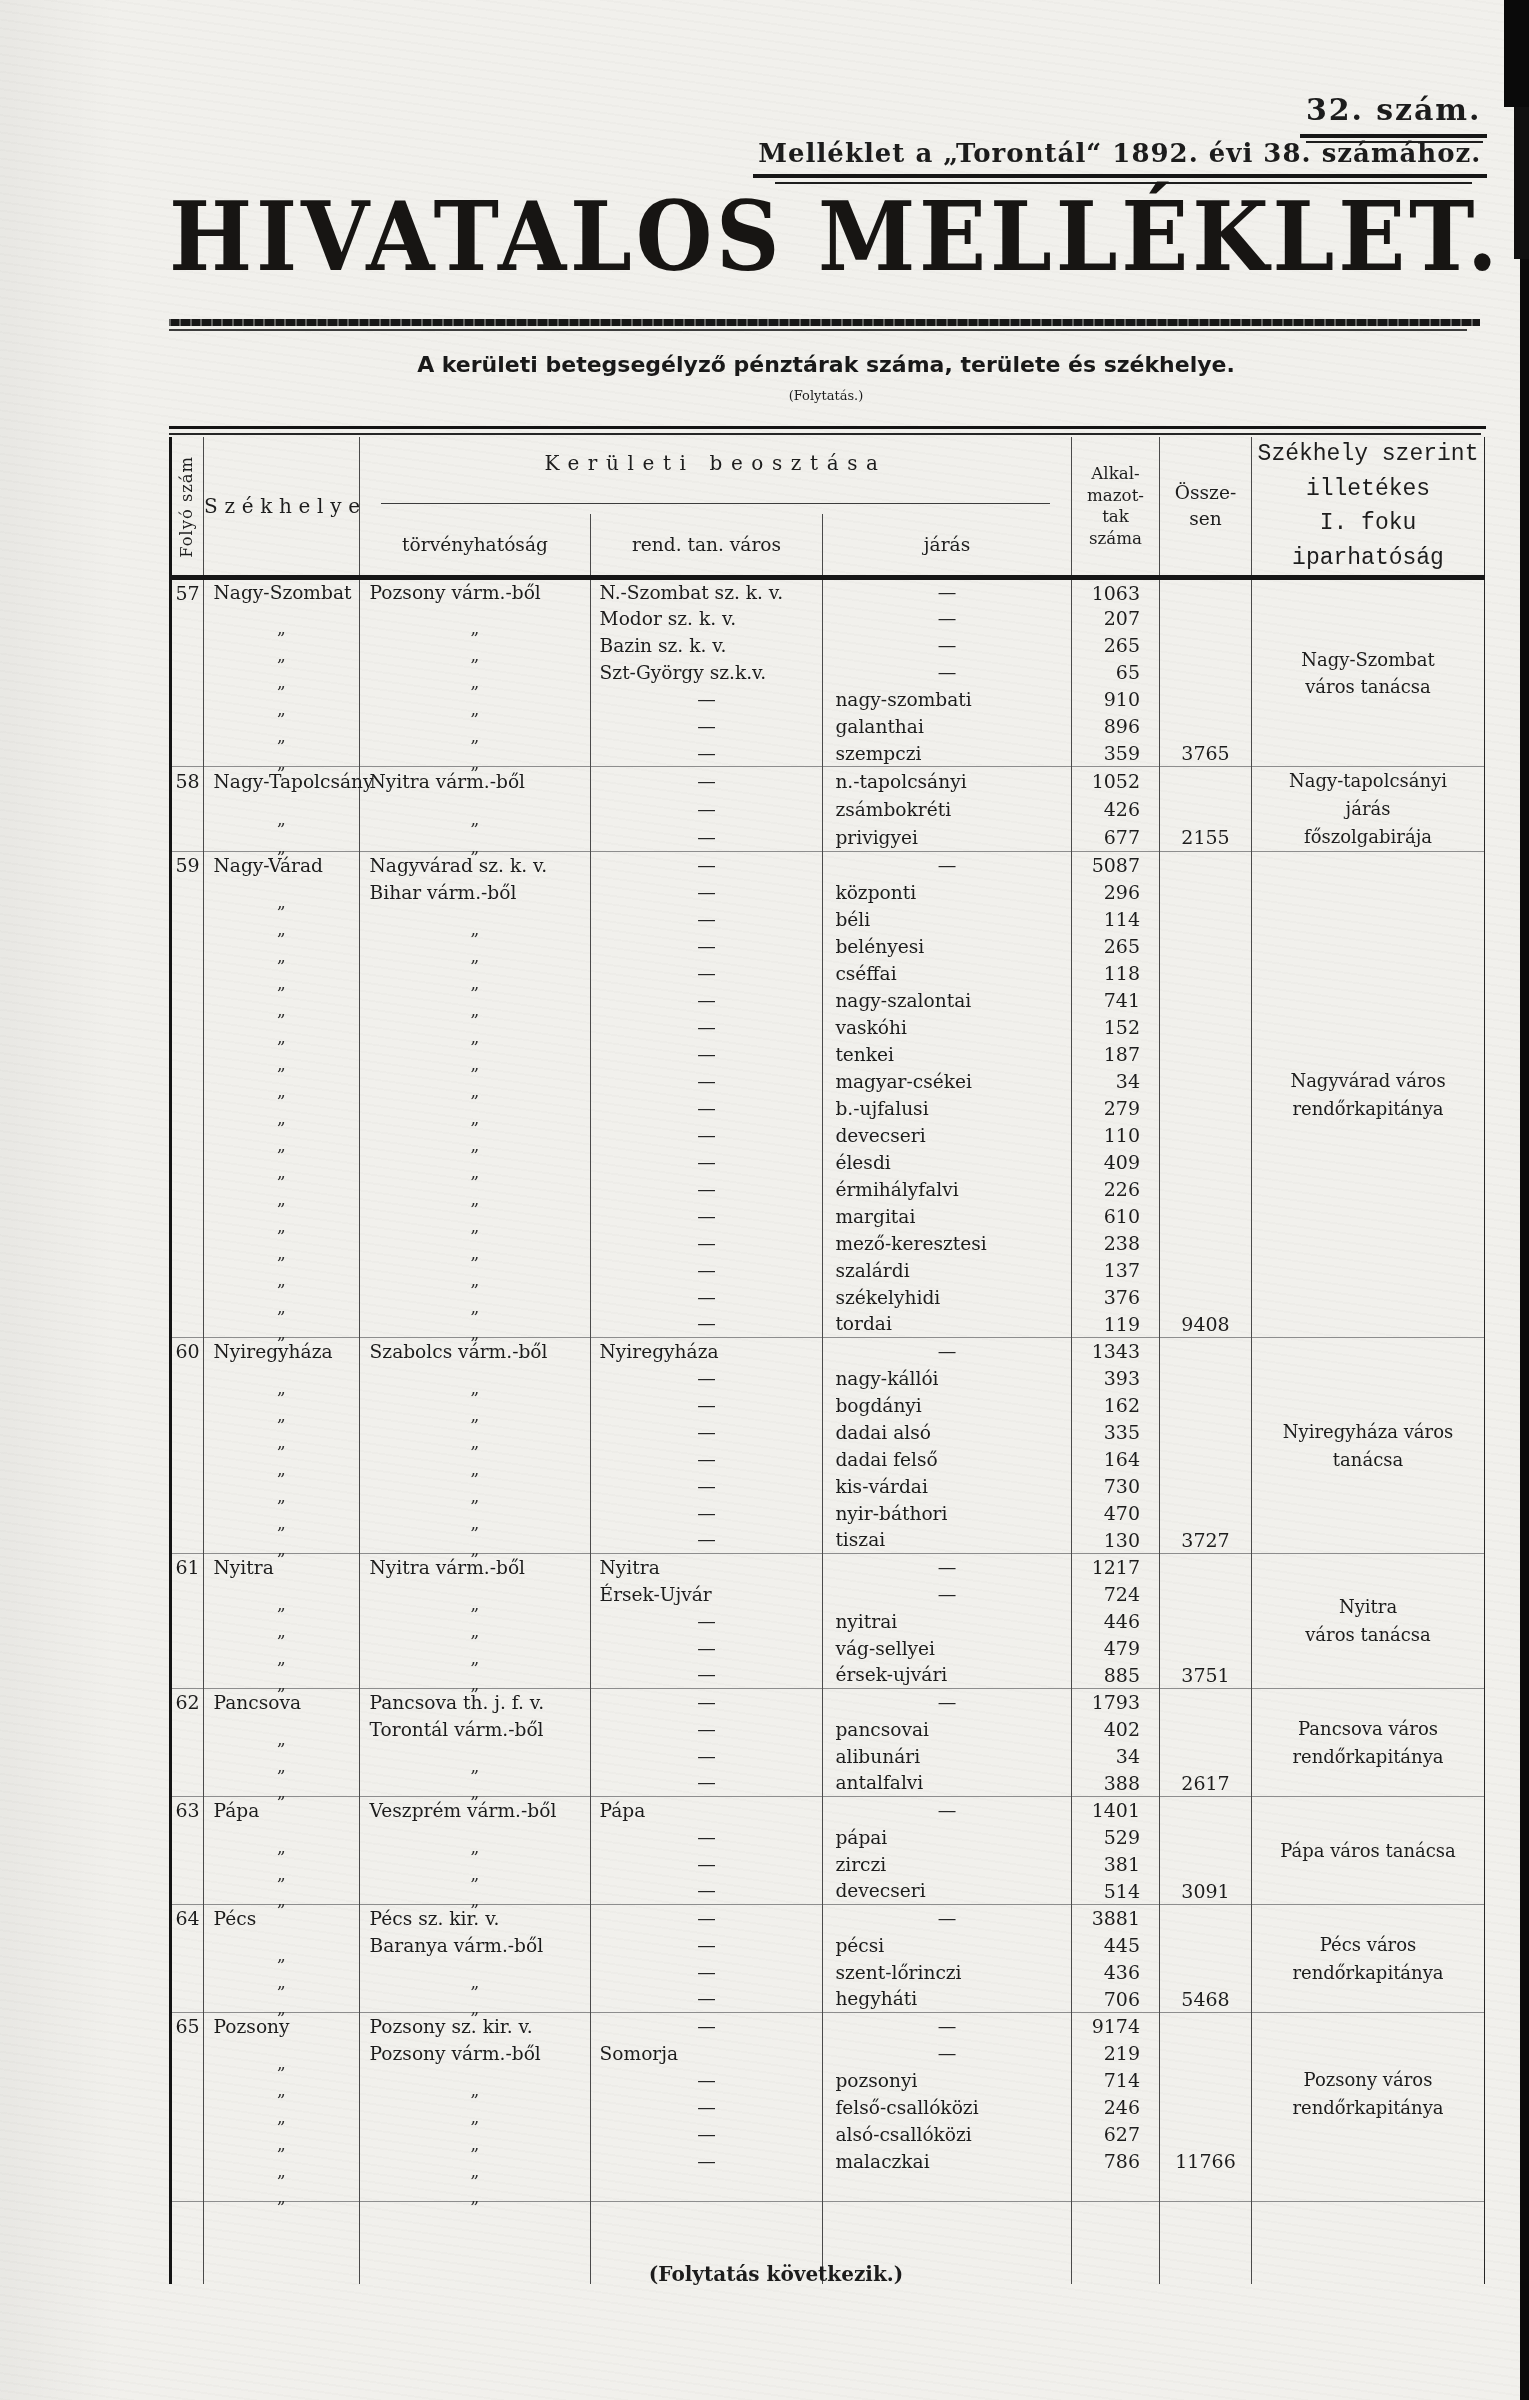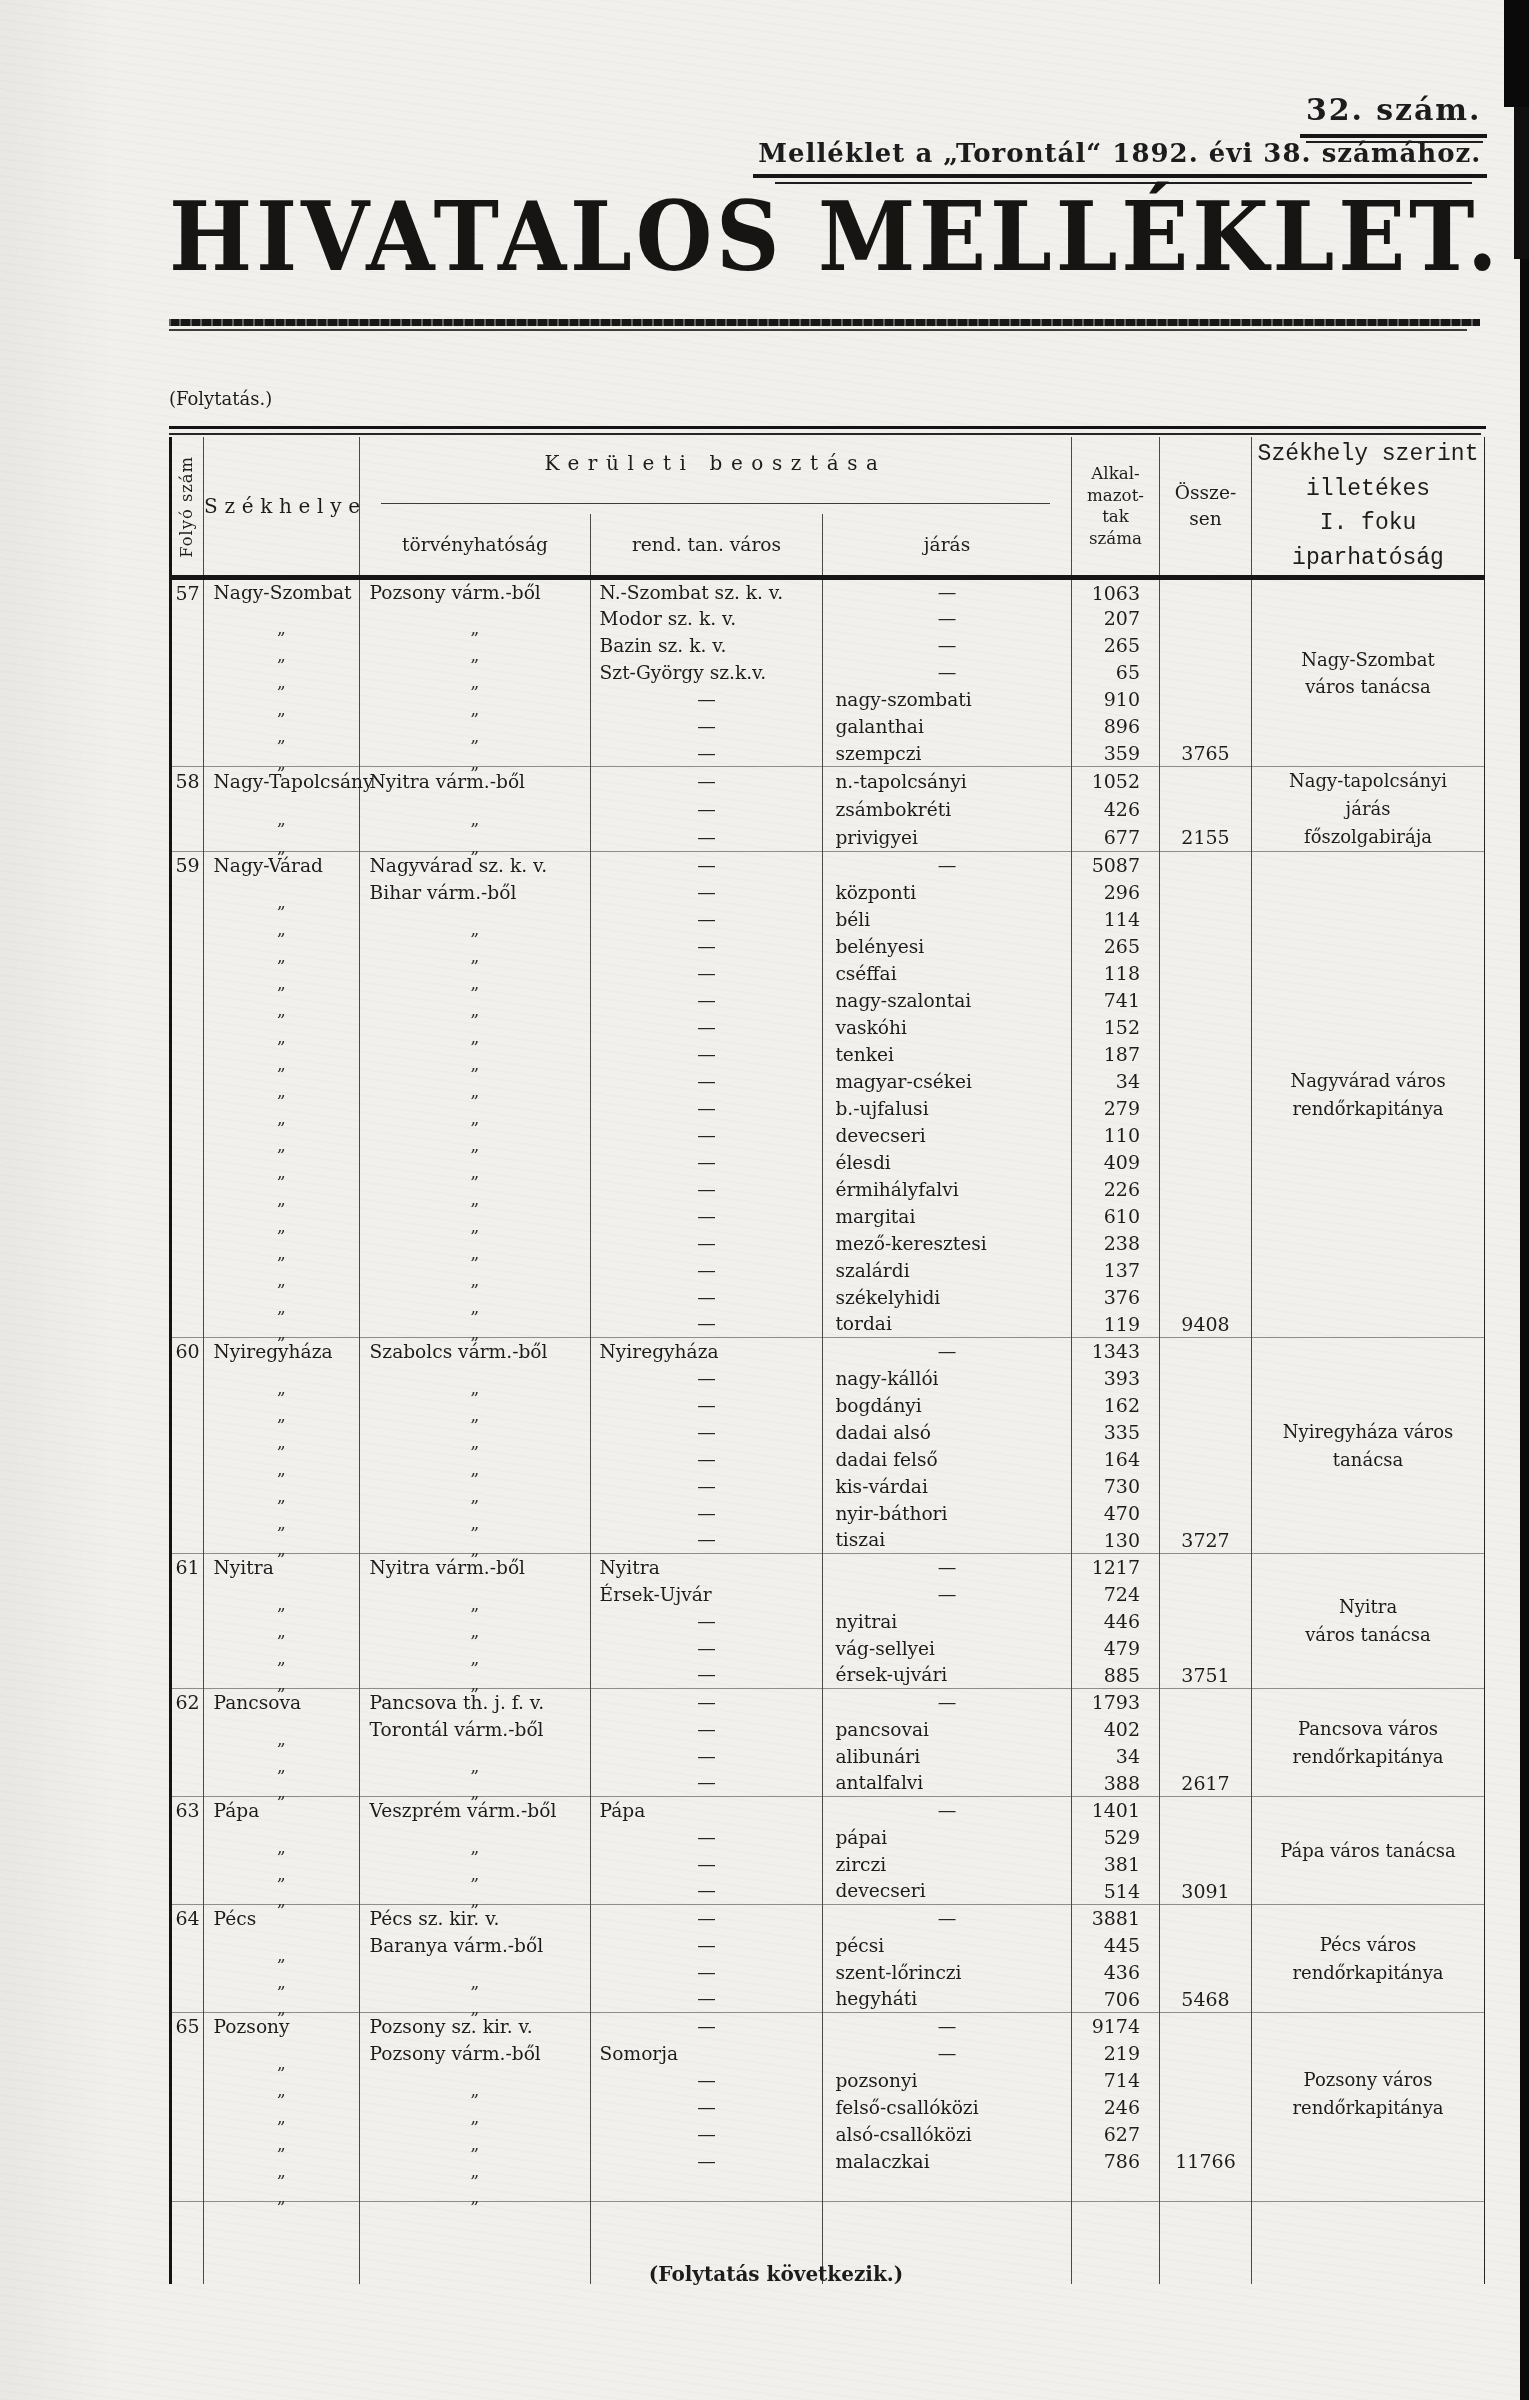--- a/index.html
+++ b/index.html
@@ -29,21 +29,21 @@
   .masthead { position:absolute; top:189px; left:169px; width:1314px;
               font-size:88px; font-weight:bold; letter-spacing:3.8px; white-space:nowrap;
               text-align:center; color:#171513; transform:scaleY(1.08); line-height:1.1; }
   .masthead-rule { position:absolute; top:319px; left:169px; width:1311px; }
   .masthead-rule .r1 { height:6.7px; background:#171717;
         background-image:repeating-linear-gradient(90deg, rgba(240,240,235,0.35) 0 1.9px, rgba(0,0,0,0) 1.9px 10.5px); }
   .masthead-rule .r2 { height:1.9px; background:#3c3c3c; margin-top:3.8px; width:99%; }
 
   .caption-title { position:absolute; top:352px; left:169px; width:1314px; text-align:center;
                    font-family:"DejaVu Sans", sans-serif; font-weight:bold; font-size:22px; color:#191919; }
-  .caption-sub   { position:absolute; top:388px; left:169px; width:1314px; font-size:18px; }
+  .caption-sub   { position:absolute; top:388px; left:169px; width:1314px; text-align:center; font-size:13px; }
 
   
   .table-wrap { position:absolute; top:426px; left:169px; width:1317px; }
   .top-rule .tr1 { height:2.9px; background:#141414; }
   .top-rule .tr2 { height:1.9px; background:#262626; margin-top:3.8px; width:99.6%; }
   table.register { border-collapse:collapse; table-layout:fixed; width:1314px; margin-top:2.9px; }
 
   thead th { font-weight:normal; color:#1d1d1d; vertical-align:middle; text-align:center;
              border-left:1px solid #4a4a4a; }
   .header-a th { height:52px; }
@@ -92,20 +92,21 @@
     <div class="issue-left underlined">32. szám.</div>
     <div class="issue-right underlined">Melléklet a „Torontál“ 1892. évi 38. számához.</div>
   </div>
 
   <h1 class="masthead">HIVATALOS MELLÉKLET.</h1>
   <div class="masthead-rule">
     <div class="r1"></div>
       <div class="r2"></div>
   </div>
 
+  <div class="caption-title">A kerületi betegsegélyző pénztárak száma, területe és székhelye.</div>
   <div class="caption-sub">(Folytatás.)</div>
 
   <div class="table-wrap">
     <div class="top-rule">
       <div class="tr1"></div>
         <div class="tr2"></div>
     </div>
     <table class="register">
       <colgroup>
         <col style="width:33px">

